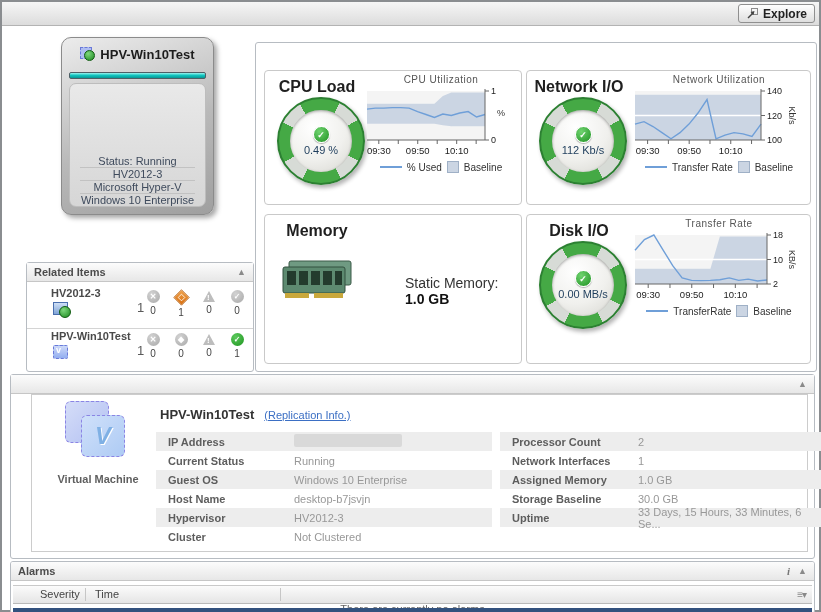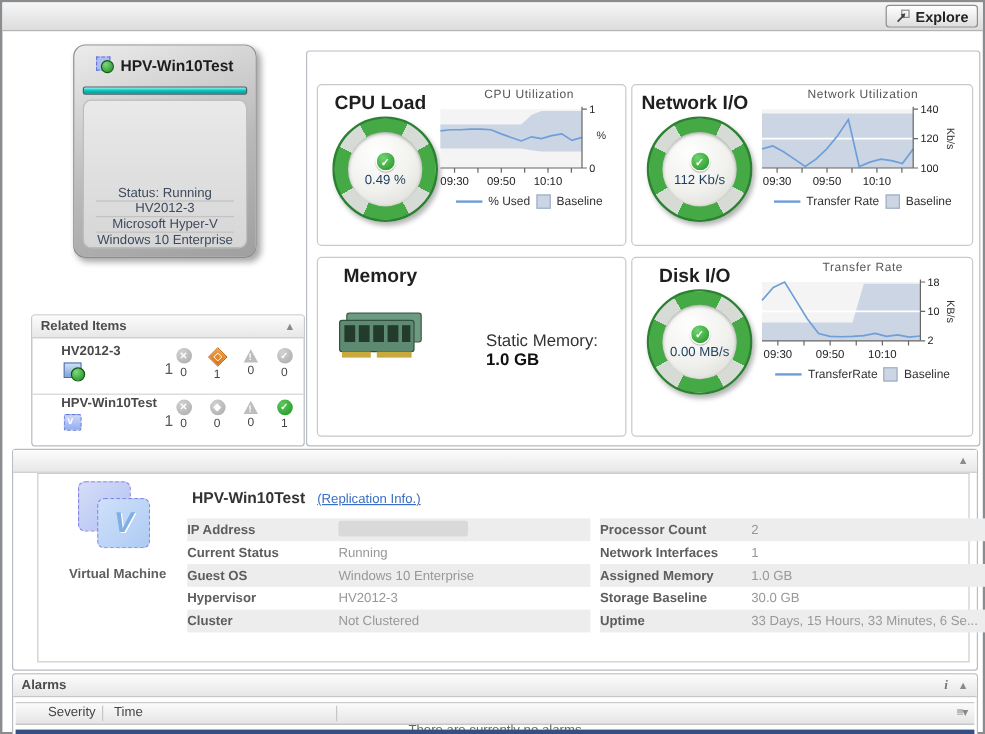--- a/index.html
+++ b/index.html
@@ -116,21 +116,21 @@
     display:flex;align-items:center;justify-content:center;}
   .vmbig-ic .fq span{font-size:24px;font-weight:bold;font-style:italic;color:#7fb0e4;text-shadow:1px 1px 0 #fff;}
   .vmbig-lbl{margin-top:6px;font-size:11px;font-weight:bold;color:#5f5f5f;}
   .sname{position:absolute;left:128px;top:12px;font-size:13px;font-weight:bold;color:#333;}
   .replink{font-size:11px;font-weight:normal;color:#3b6fc4;text-decoration:underline;margin-left:10px;cursor:pointer;}
   .fields{position:absolute;top:37px;}
   .fl{left:124px;width:336px;}
   .fr{left:468px;width:326px;}
   .frow{height:19px;display:flex;align-items:center;font-size:11px;}
   .frow:nth-child(odd){background:#ededed;}
-  .frow .lab{width:126px;padding-left:0;font-weight:bold;color:#5d5d5d;flex:none;}
+  .frow .lab{width:126px;padding-left:12px;font-weight:bold;color:#5d5d5d;flex:none;}
   .frow .val{color:#989898;}
   .redact{display:inline-block;width:108px;height:13px;background:#d9d9d9;border-radius:2px;}
 
   .alarms{top:559px;height:53px;overflow:hidden;}
   .ainfo{position:absolute;right:24px;top:0;font-size:11px;font-weight:bold;font-style:italic;
     font-family:"Liberation Serif",serif;color:#777;line-height:19px;cursor:pointer;}
   .thead{position:absolute;left:2px;right:2px;top:23px;height:17px;
     background:linear-gradient(#fbfbfb,#e5e5e5);border-top:1px solid #c9c9c9;border-bottom:1px solid #b9b9b9;
     font-size:11px;color:#444;line-height:16px;}
   .thead .c1{position:absolute;left:27px;}
@@ -399,20 +399,24 @@
           </div>
         <div class="frow">
             <span class="lab">Current Status</span>
             <span class="val">Running</span>
           </div>
         <div class="frow">
             <span class="lab">Guest OS</span>
             <span class="val">Windows 10 Enterprise</span>
           </div>
         <div class="frow">
+            <span class="lab">Host Name</span>
+            <span class="val">desktop-b7jsvjn</span>
+          </div>
+        <div class="frow">
             <span class="lab">Hypervisor</span>
             <span class="val">HV2012-3</span>
           </div>
         <div class="frow">
             <span class="lab">Cluster</span>
             <span class="val">Not Clustered</span>
           </div>
       </div>
       <div class="fields fr">
         <div class="frow">

